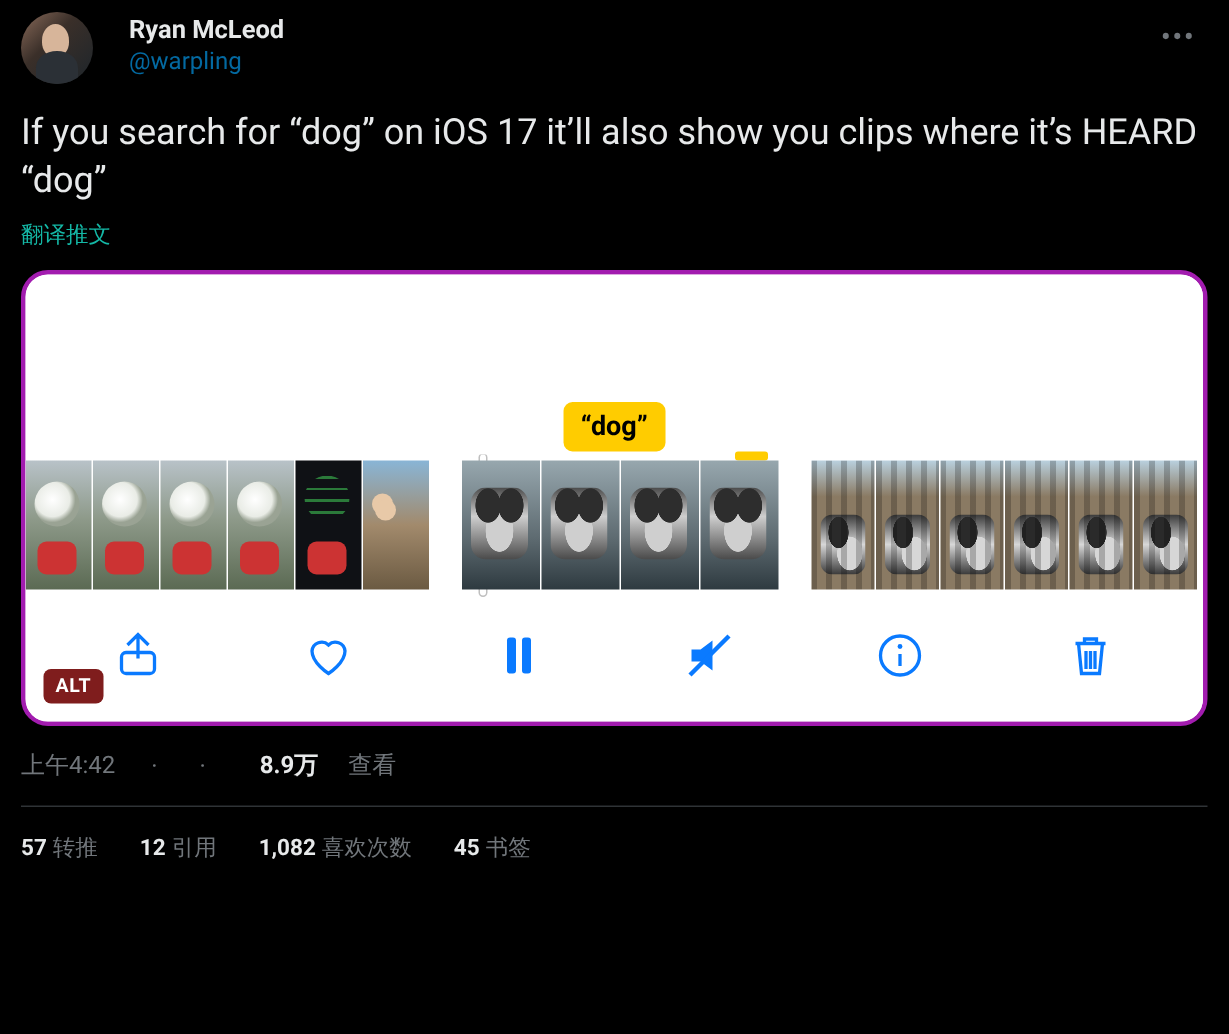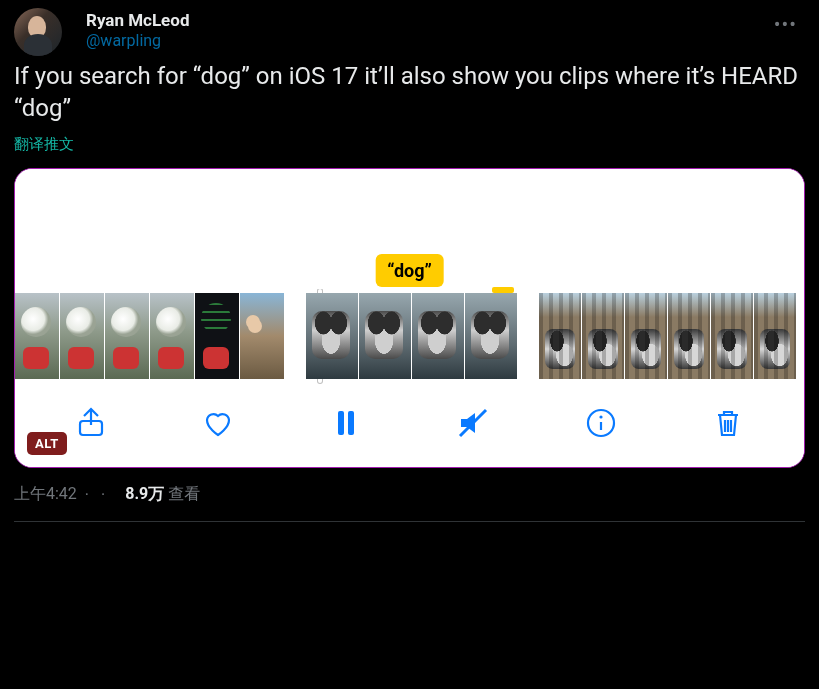--- a/index.html
+++ b/index.html
@@ -27,26 +27,26 @@
   .avatar::after {
     content: ""; position: absolute; left: 10px; top: 26px;
     width: 28px; height: 22px; border-radius: 50% 50% 0 0;
     background: #2b3036;
   }
   .names { flex: 1; padding-top: 2px; }
   .display-name { font-weight: 700; font-size: 17px; color: #e7e9ea; }
   .handle { color: #0369a1; font-size: 16px; margin-top: 1px; }
   .more { color: #71767b; font-size: 20px; padding: 4px 8px; letter-spacing: 1px; cursor: pointer; }
   .body-text {
-    margin-top: 4px; font-size: 24px; line-height: 1.35; color: #e7e9ea;
+    margin-top: 16px; font-size: 24px; line-height: 1.35; color: #e7e9ea;
     font-weight: 400;
   }
   .translate-link { color: #14b8a6; font-size: 15px; margin-top: 10px; cursor: pointer; }
   .media-card {
-    margin-top: 14px; border: 1px solid #a21caf; border-radius: 18px;
+    margin-top: 14px; border: 3px solid #a21caf; border-radius: 18px;
     overflow: hidden; background: #fff; position: relative;
   }
   .media-top { height: 120px; background: #fff; position: relative; }
   .tag {
     position: absolute; left: 50%; transform: translateX(-50%);
     bottom: 2px;
     background: #ffcc00; color: #000; font-weight: 700;
     padding: 6px 12px; border-radius: 6px; font-size: 18px;
   }
   .tag-tick {
@@ -123,21 +123,21 @@
   .tbtn svg { width:34px; height:34px; stroke:#0a7aff; fill:none; stroke-width:2.2; }
   .tbtn.pause svg rect { fill:#0a7aff; stroke:none; }
   .tbtn.mute svg { fill:#0a7aff; stroke:#0a7aff; }
   .alt-badge {
     position:absolute; left:12px; bottom:12px;
     background:#7f1d1d; color:#fff; font-weight:700; font-size:13px;
     padding:4px 8px; border-radius:5px; letter-spacing:.5px;
   }
   .meta {
     color:#71767b; font-size:16px; margin-top:16px;
-    display:flex; gap:4px; align-items:center;
+    display:flex; gap:20px; align-items:center;
   }
   .meta .views-num { color:#e7e9ea; font-weight:700;margin-left:12px; }
   .divider { border-top:1px solid #2f3336; margin-top:16px; }
   .counts {
     display:flex; gap:28px; color:#71767b; font-size:15px;
     padding:18px 0 4px;
   }
   .counts .num { color:#e7e9ea; font-weight:700; margin-right:4px; }
   .dot { margin: 0 4px; }
 </style>
@@ -250,14 +250,28 @@
   <div class="meta">
     <span>上午4:42</span>
     <span class="dot">·</span>
     <span class="dot">·</span>
     <span class="views-num">8.9万</span>
     <span>查看</span>
   </div>
 
   <div class="divider"></div>
 
+  <div class="counts">
+    <span>
+      <span class="num">57</span><span>转推</span>
+    </span>
+    <span>
+      <span class="num">12</span><span>引用</span>
+    </span>
+    <span>
+      <span class="num">1,082</span><span>喜欢次数</span>
+    </span>
+    <span>
+      <span class="num">45</span><span>书签</span>
+    </span>
+  </div>
 
 </div>
 
 </body></html>

